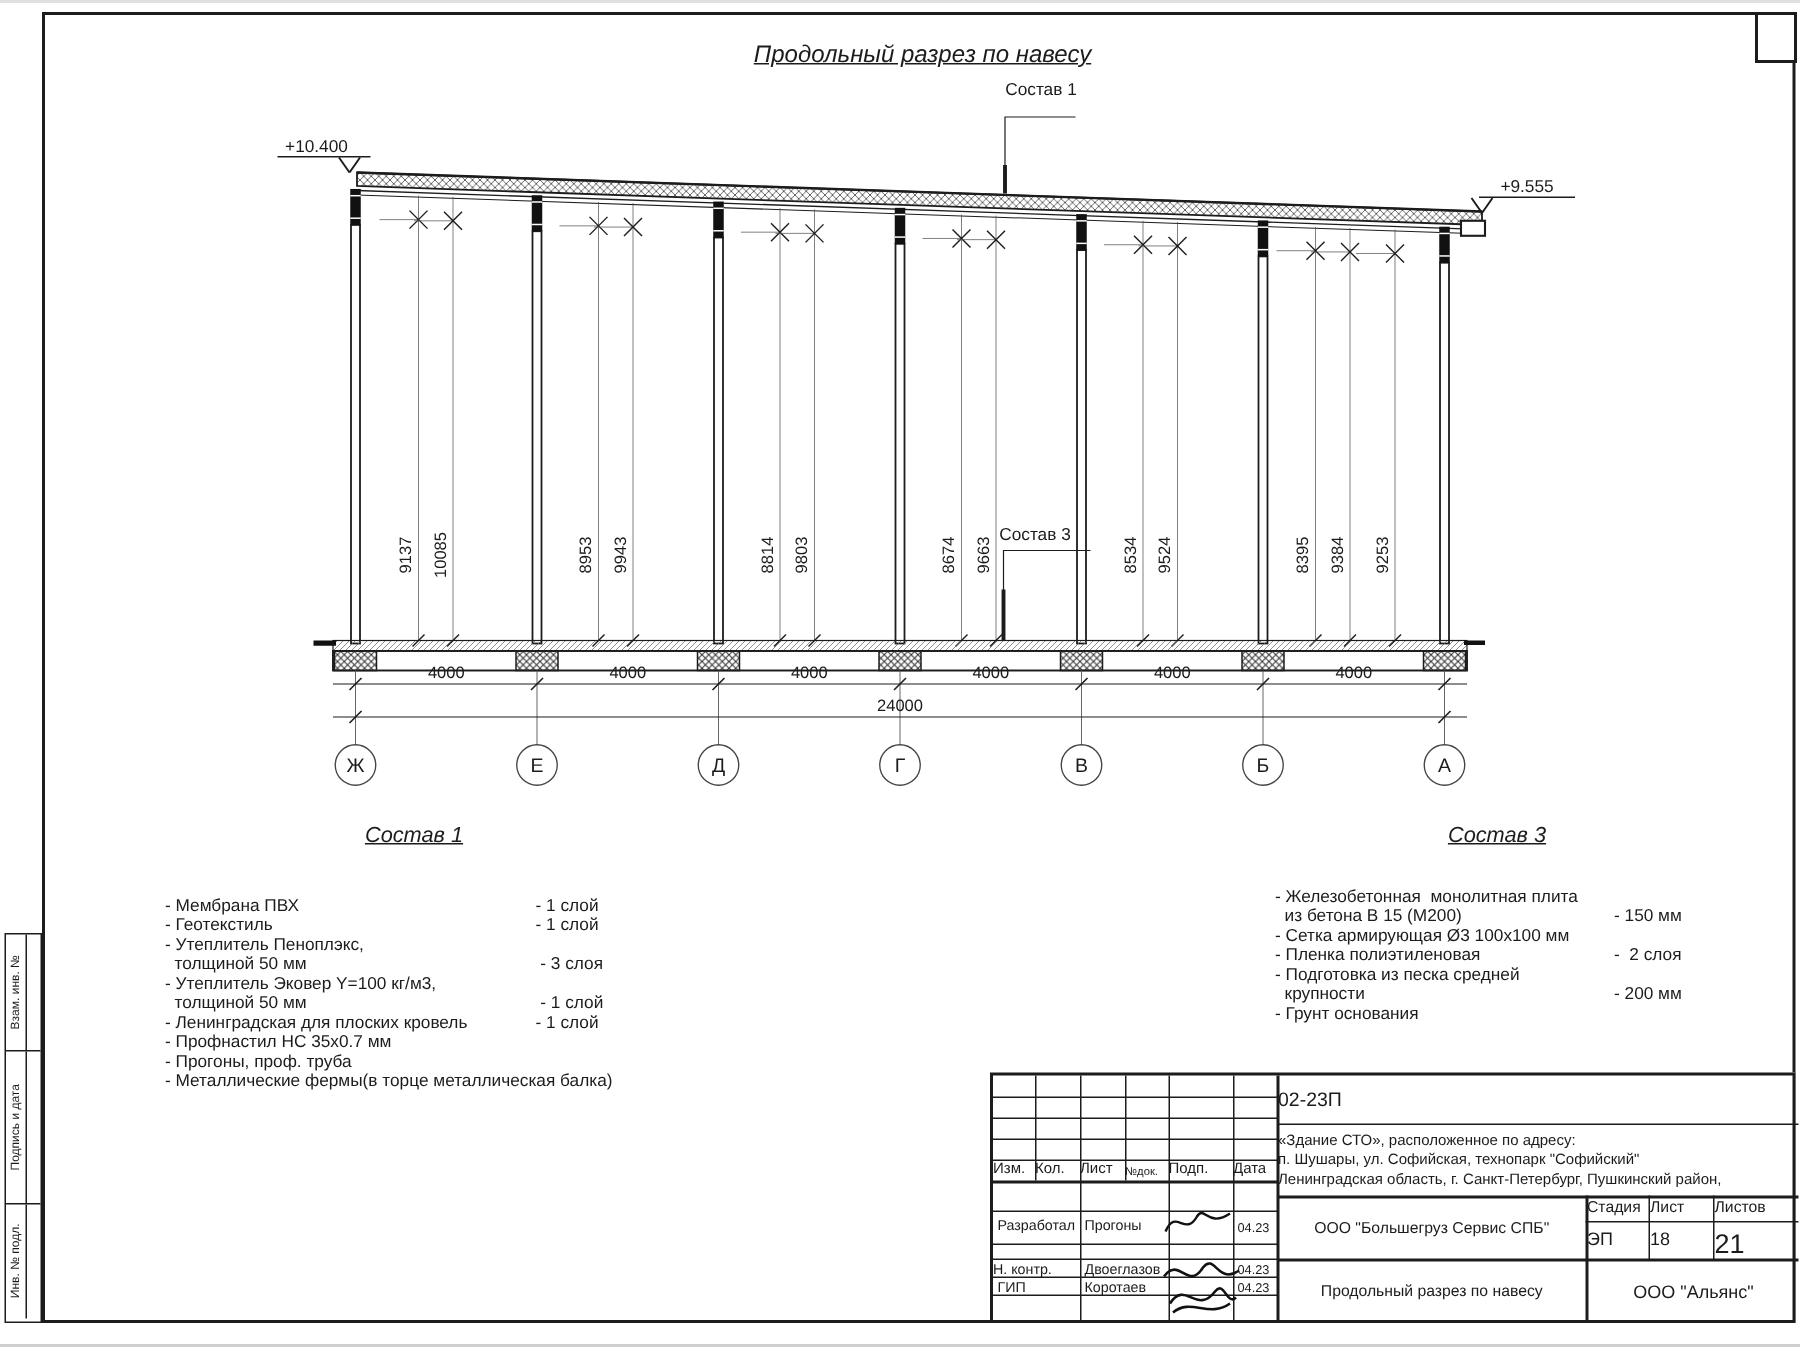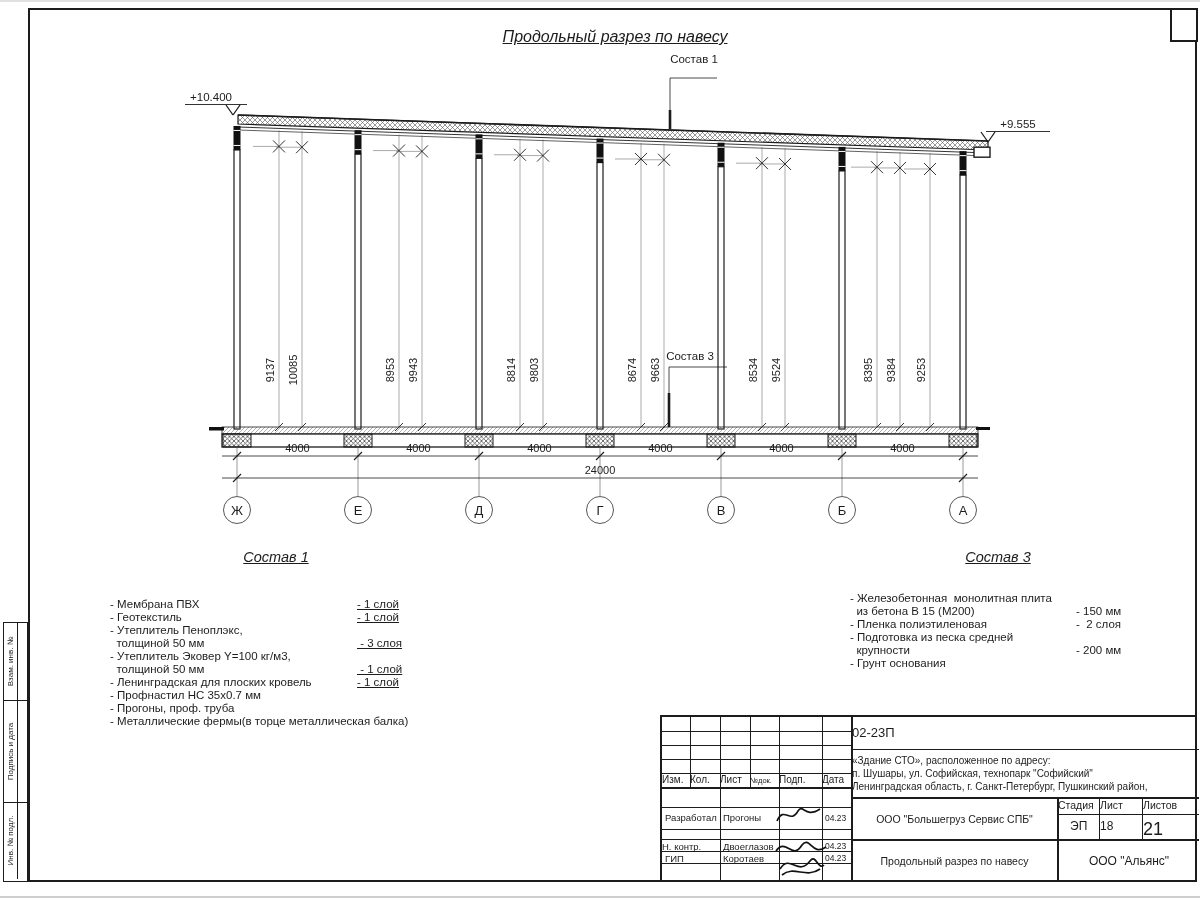--- a/index.html
+++ b/index.html
@@ -12,21 +12,21 @@
          border:2px solid #1c1c1c;box-sizing:border-box;background:#fff;}
   .paper-edge-top{position:absolute;left:0;top:0;width:1200px;height:2px;background:#e0e0e0;}
   .paper-edge-bottom{position:absolute;left:0;top:896px;width:1200px;height:2px;background:#cfcfcf;}
   .main-title{position:absolute;left:455px;top:28px;width:320px;text-align:center;
          font-size:16px;font-style:italic;text-decoration:underline;}
   .sostav-heading{position:absolute;width:200px;text-align:center;font-size:14.5px;
          font-style:italic;text-decoration:underline;}
   .speclist{position:absolute;font-size:11.5px;line-height:13px;}
   .srow{position:relative;height:13px;white-space:pre;}
   .sqty{position:absolute;top:0;}
-  #sostav1-list .sqty{left:247px;text-decoration:underline;}
+  #sostav1-list .sqty{left:247px;}
   #sostav3-list .sqty{left:226px;}
   
   .side-stamp{position:absolute;left:3px;top:622px;width:25px;height:260px;
          border:1px solid #1c1c1c;box-sizing:border-box;}
   .side-cell{position:relative;border-bottom:1px solid #1c1c1c;box-sizing:border-box;}
   .side-cell:last-child{border-bottom:none;}
   .side-divider{position:absolute;left:13px;top:0;width:1px;height:100%;background:#1c1c1c;}
   .vtext{position:absolute;left:-37px;top:50%;width:86px;margin-top:-5px;text-align:center;
          font-size:8px;transform:rotate(-90deg);white-space:nowrap;}
   
@@ -253,20 +253,21 @@
       <div class="srow"><span>- Ленинградская для плоских кровель</span><span class="sqty">- 1 слой</span></div>
       <div class="srow"><span>- Профнастил НС 35х0.7 мм</span><span class="sqty"></span></div>
       <div class="srow"><span>- Прогоны, проф. труба</span><span class="sqty"></span></div>
       <div class="srow"><span>- Металлические фермы(в торце металлическая балка)</span><span class="sqty"></span></div>
     </div>
 
   <div class="sostav-heading" style="left:898px;top:549px">Состав 3</div>
   <div id="sostav3-list" class="speclist" style="left:850px;top:592px;width:340px">
       <div class="srow"><span>- Железобетонная  монолитная плита</span><span class="sqty"></span></div>
       <div class="srow"><span>  из бетона В 15 (М200)</span><span class="sqty">- 150 мм</span></div>
+      <div class="srow"><span>- Сетка армирующая Ø3 100х100 мм</span><span class="sqty"></span></div>
       <div class="srow"><span>- Пленка полиэтиленовая</span><span class="sqty">-  2 слоя</span></div>
       <div class="srow"><span>- Подготовка из песка средней</span><span class="sqty"></span></div>
       <div class="srow"><span>  крупности</span><span class="sqty">- 200 мм</span></div>
       <div class="srow"><span>- Грунт основания</span><span class="sqty"></span></div>
     </div>
 
   <div class="side-stamp">
     <div class="side-cell" style="height:78px">
       <div class="side-divider"></div>
       <div class="vtext">Взам. инв. №</div>
@@ -339,20 +340,20 @@
     <div class="tcell c" style="left:190px;top:8px;width:347px;font-size:13px">02-23П</div>
     <div class="tcell c" style="left:190px;top:37px;width:358px;font-size:10px;line-height:13px">
       <div>«Здание СТО», расположенное по адресу:</div>
       <div>п. Шушары, ул. Софийская, технопарк "Софийский"</div>
       <div>Ленинградская область, г. Санкт-Петербург, Пушкинский район,</div>
     </div>
     <div class="tcell flexc" style="left:190px;top:82px;width:205px;height:40px;font-size:10.5px">ООО "Большегруз Сервис СПБ"</div>
     <div class="tcell c" style="left:396px;top:82px;width:41px;font-size:10.5px">Стадия</div>
     <div class="tcell c" style="left:438px;top:82px;width:42px;font-size:10.5px">Лист</div>
     <div class="tcell c" style="left:481px;top:82px;width:56px;font-size:10.5px">Листов</div>
-    <div class="tcell c" style="left:408px;top:102px;width:41px;font-size:12px">ЭП</div>
+    <div class="tcell c" style="left:396px;top:102px;width:41px;font-size:12px">ЭП</div>
     <div class="tcell c" style="left:438px;top:102px;width:42px;font-size:12px">18</div>
     <div class="tcell c" style="left:481px;top:102px;width:56px;font-size:18px">21</div>
     <div class="tcell flexc" style="left:190px;top:124px;width:205px;height:39px;font-size:10.5px">Продольный разрез по навесу</div>
     <div class="tcell flexc" style="left:397px;top:124px;width:140px;height:39px;font-size:12px">ООО "Альянс"</div>
   </div>
 
 </div>
 
 </body></html>

